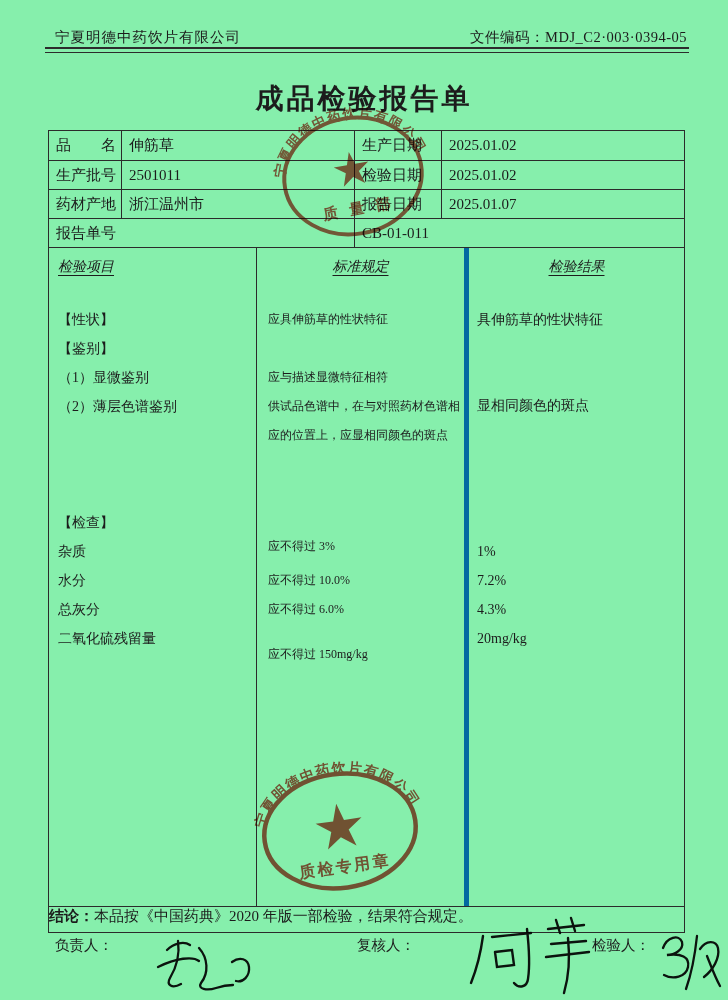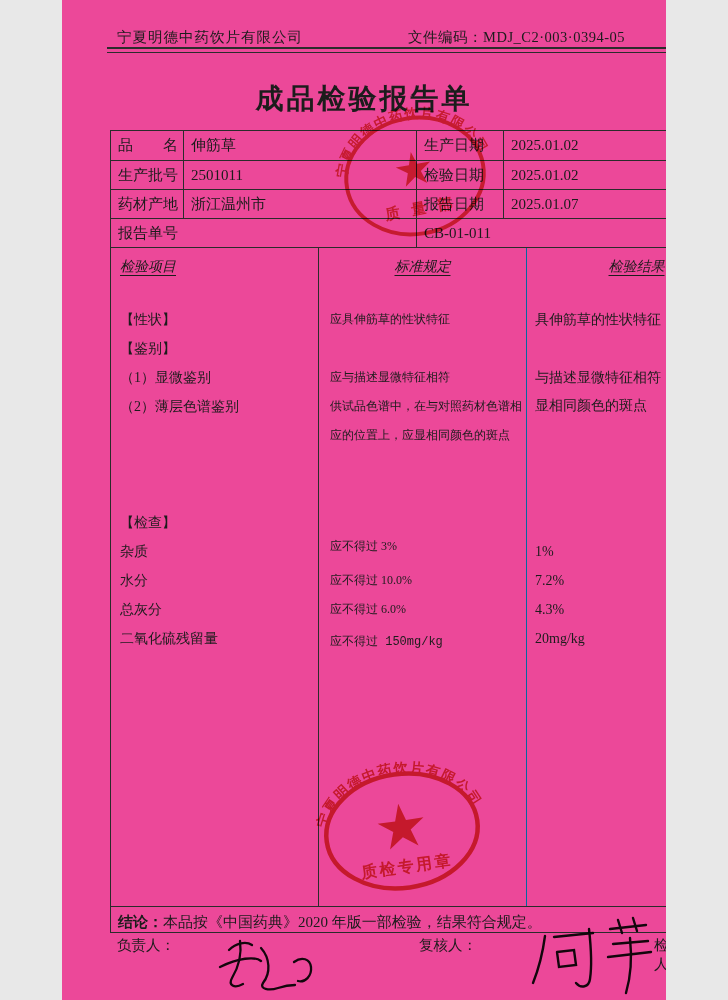--- a/index.html
+++ b/index.html
@@ -1,18 +1,18 @@
 <!DOCTYPE html>
 <html><head>
 <meta charset="utf-8">
 <style>
   html,body{margin:0;padding:0;background:#e8e8e8;}
   .page{
-    position:relative;width:604px;height:1000px;margin:0 auto;
-    background:#ec4899;overflow:hidden;
+    position:relative;width:728px;height:1000px;margin:0 auto;
+    background:#86efac;overflow:hidden;
     font-family:"Liberation Serif","DejaVu Serif",serif;
     color:#1c1c1c;
   }
   
   .doc-header{position:absolute;left:0;top:28px;width:100%;font-size:14.5px;}
   .company-name{position:absolute;left:55px;top:0;letter-spacing:1px;}
   .doc-code{position:absolute;right:41px;top:0;letter-spacing:.5px;}
   .header-rule{position:absolute;left:45px;top:47px;width:644px;height:3px;
     border-top:2px solid #2c2c2c;border-bottom:1px solid #2c2c2c;}
   
@@ -27,32 +27,32 @@
   .itc.bl{border-left:1px solid #2b2b2b;}
   .itc.bt{border-top:1px solid #2b2b2b;}
   .itc.sp12{grid-column:1/3;}
   .itc.sp34{grid-column:3/5;}
   
   .main-table{position:absolute;left:48px;top:247px;width:637px;height:660px;
     border:1px solid #2b2b2b;box-sizing:border-box;font-size:14px;}
   .mt-col{position:absolute;top:0;height:100%;box-sizing:border-box;}
   .mt-col.c1{left:0;width:207px;}
   .mt-col.c2{left:207px;width:208px;border-left:1px solid #2b2b2b;}
-  .mt-col.c3{left:415px;width:220px;border-left:1px solid #0369a1;}
+  .mt-col.c3{left:415px;width:220px;border-left:5px solid #0369a1;}
   .mt-head{position:absolute;top:8px;line-height:22px;
     text-decoration:underline;text-underline-offset:4px;font-style:italic;}
   .c1 .mt-head{left:9px;}
   .c2 .mt-head,.c3 .mt-head{left:0;width:100%;text-align:center;}
   .line{position:absolute;line-height:29px;left:9px;right:3px;}
   .c2 .line{left:11px;right:2px;font-size:12px;}
   .c3 .line{left:8px;}
   
   .conclusion-row{position:absolute;left:48px;top:906px;width:637px;height:27px;
-    border:1px solid #2b2b2b;box-sizing:border-box;display:flex;align-items:flex-end;
-    padding-left:7px;font-size:15px;}
+    border:1px solid #2b2b2b;box-sizing:border-box;display:flex;align-items:flex-start;
+    font-size:15px;}
   .conclusion-row b{font-weight:bold;}
   
   .signer{position:absolute;top:936px;font-size:14.5px;}
   .signer.s1{left:55px;}
   .signer.s2{left:357px;}
   .signer.s3{left:592px;}
   
   .overlay{position:absolute;left:0;top:0;width:728px;height:1000px;
     pointer-events:none;mix-blend-mode:multiply;}
   .stamp-text{font-family:"Liberation Serif","DejaVu Serif",serif;font-weight:bold;}
@@ -104,26 +104,25 @@
         <div class="line" style="top: 376px;">二氧化硫残留量</div>
       </div>
     <div class="mt-col c2" id="mt-col2">
       <div class="mt-head">标准规定</div>
     <div class="line" style="top: 57px;">应具伸筋草的性状特征</div>
         <div class="line" style="top: 115px;">应与描述显微特征相符</div>
         <div class="line" style="top: 144px;">供试品色谱中，在与对照药材色谱相应的位置上，应显相同颜色的斑点</div>
         <div class="line" style="top: 284px;">应不得过 3%</div>
         <div class="line" style="top: 318px;">应不得过 10.0%</div>
         <div class="line" style="top: 347px;">应不得过 6.0%</div>
-        <div class="line" style="top: 380px; font-family: Liberation Mono, monospace;">应不得过 150mg/kg</div>
+        <div class="line" style="top: 392px;">应不得过 150mg/kg</div>
       </div>
     <div class="mt-col c3" id="mt-col3">
       <div class="mt-head">检验结果</div>
     <div class="line" style="top: 57px;">具伸筋草的性状特征</div>
-        <div class="line" style="top: 115px;">与描述显微特征相符</div>
         <div class="line" style="top: 143px;">显相同颜色的斑点</div>
         <div class="line" style="top: 289px;">1%</div>
         <div class="line" style="top: 318px;">7.2%</div>
         <div class="line" style="top: 347px;">4.3%</div>
         <div class="line" style="top: 376px;">20mg/kg</div>
       </div>
   </div>
 
   <div class="conclusion-row">
     <b>结论：</b>

